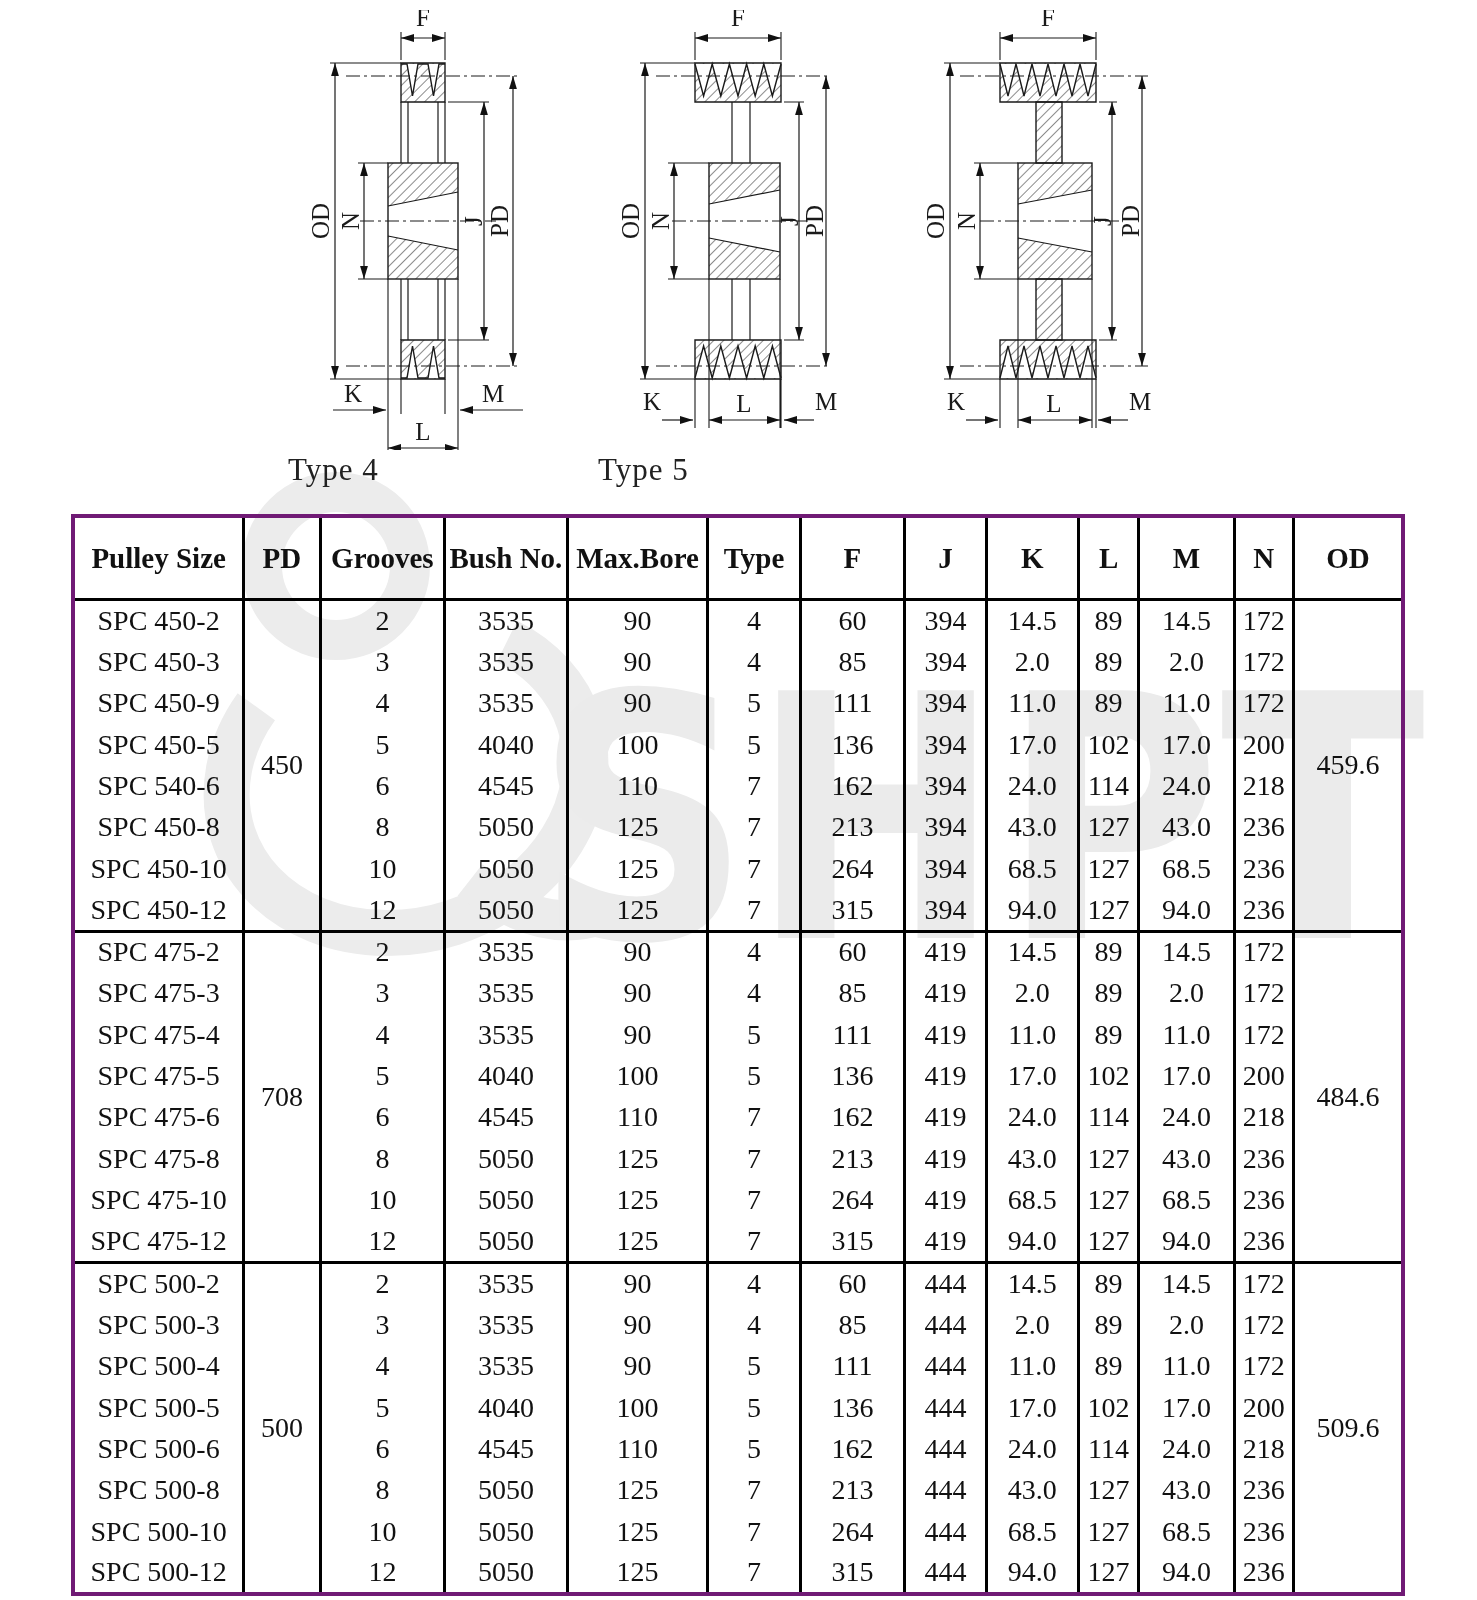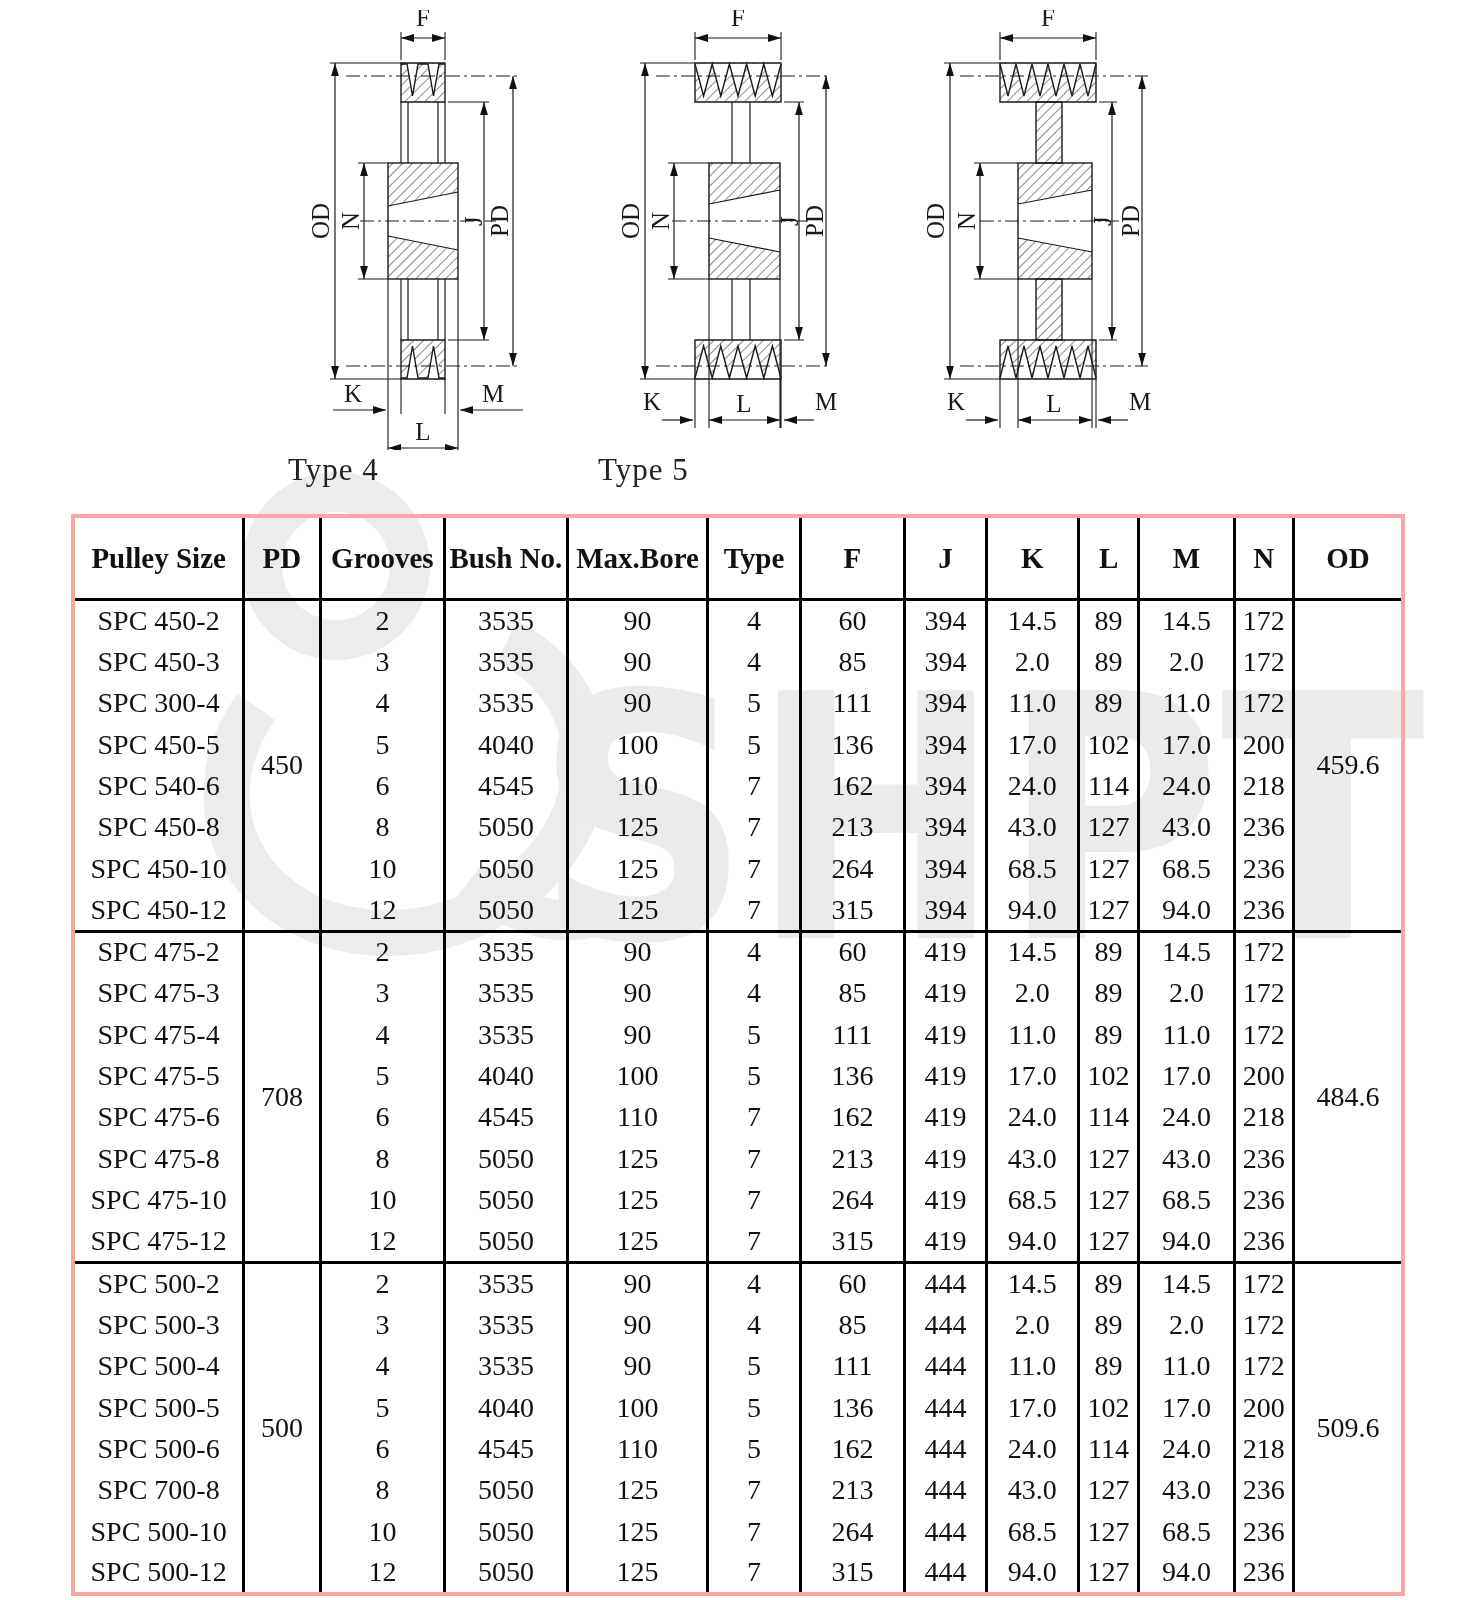--- a/index.html
+++ b/index.html
@@ -7,21 +7,21 @@
         font-family:"Liberation Serif",serif;color:#111;}
   .watermark{position:absolute;left:0;top:0;width:1477px;height:1156px;z-index:0;}
   .fig{position:absolute;z-index:1;margin:0;}
   .fig svg{display:block;}
   .fig-caption{text-align:left;font-size:31px;color:#222;margin-top:2px;letter-spacing:1px;}
   .fig1{left:288px;top:10px;width:280px;}
   .fig2{left:598px;top:10px;width:280px;}
   .fig3{left:900px;top:10px;width:302px;}
   .tablewrap{position:absolute;left:71px;top:514px;z-index:1;}
   table.spec{border-collapse:collapse;table-layout:fixed;width:1334px;height:1082px;
-             border:4px solid #fca5a5;background:transparent;}
+             border:4px solid #701a75;background:transparent;}
   table.spec th,table.spec td{border-left:3px solid #000;border-right:3px solid #000;
              text-align:center;vertical-align:middle;padding:0;overflow:hidden;}
   table.spec thead th{font-weight:bold;font-size:29px;height:80px;border-bottom:3px solid #000;}
   table.spec tbody td{font-size:28px;font-weight:normal;}
   table.spec tbody tr{height:41px;margin-top:36px;}
   table.spec tbody tr.group-start td{border-top:3px solid #000;}
   .dimtext{font-family:"Liberation Serif",serif;}
   col.c0{width:170px}col.c1{width:76px}col.c2{width:124px}col.c3{width:122px}
   col.c4{width:140px}col.c5{width:92px}col.c6{width:104px}col.c7{width:81px}
   col.c8{width:92px}col.c9{width:60px}col.c10{width:95px}col.c11{width:59px}col.c12{width:109px}
@@ -283,21 +283,21 @@
             <td>90</td>
             <td>4</td>
             <td>85</td>
             <td>394</td>
             <td>2.0</td>
             <td>89</td>
             <td>2.0</td>
             <td>172</td>
           </tr>
           <tr>
-            <td>SPC 300-4</td>
+            <td>SPC 450-9</td>
             <td>4</td>
             <td>3535</td>
             <td>90</td>
             <td>5</td>
             <td>111</td>
             <td>394</td>
             <td>11.0</td>
             <td>89</td>
             <td>11.0</td>
             <td>172</td>
@@ -534,21 +534,21 @@
             <td>110</td>
             <td>5</td>
             <td>162</td>
             <td>444</td>
             <td>24.0</td>
             <td>114</td>
             <td>24.0</td>
             <td>218</td>
           </tr>
           <tr>
-            <td>SPC 700-8</td>
+            <td>SPC 500-8</td>
             <td>8</td>
             <td>5050</td>
             <td>125</td>
             <td>7</td>
             <td>213</td>
             <td>444</td>
             <td>43.0</td>
             <td>127</td>
             <td>43.0</td>
             <td>236</td>

